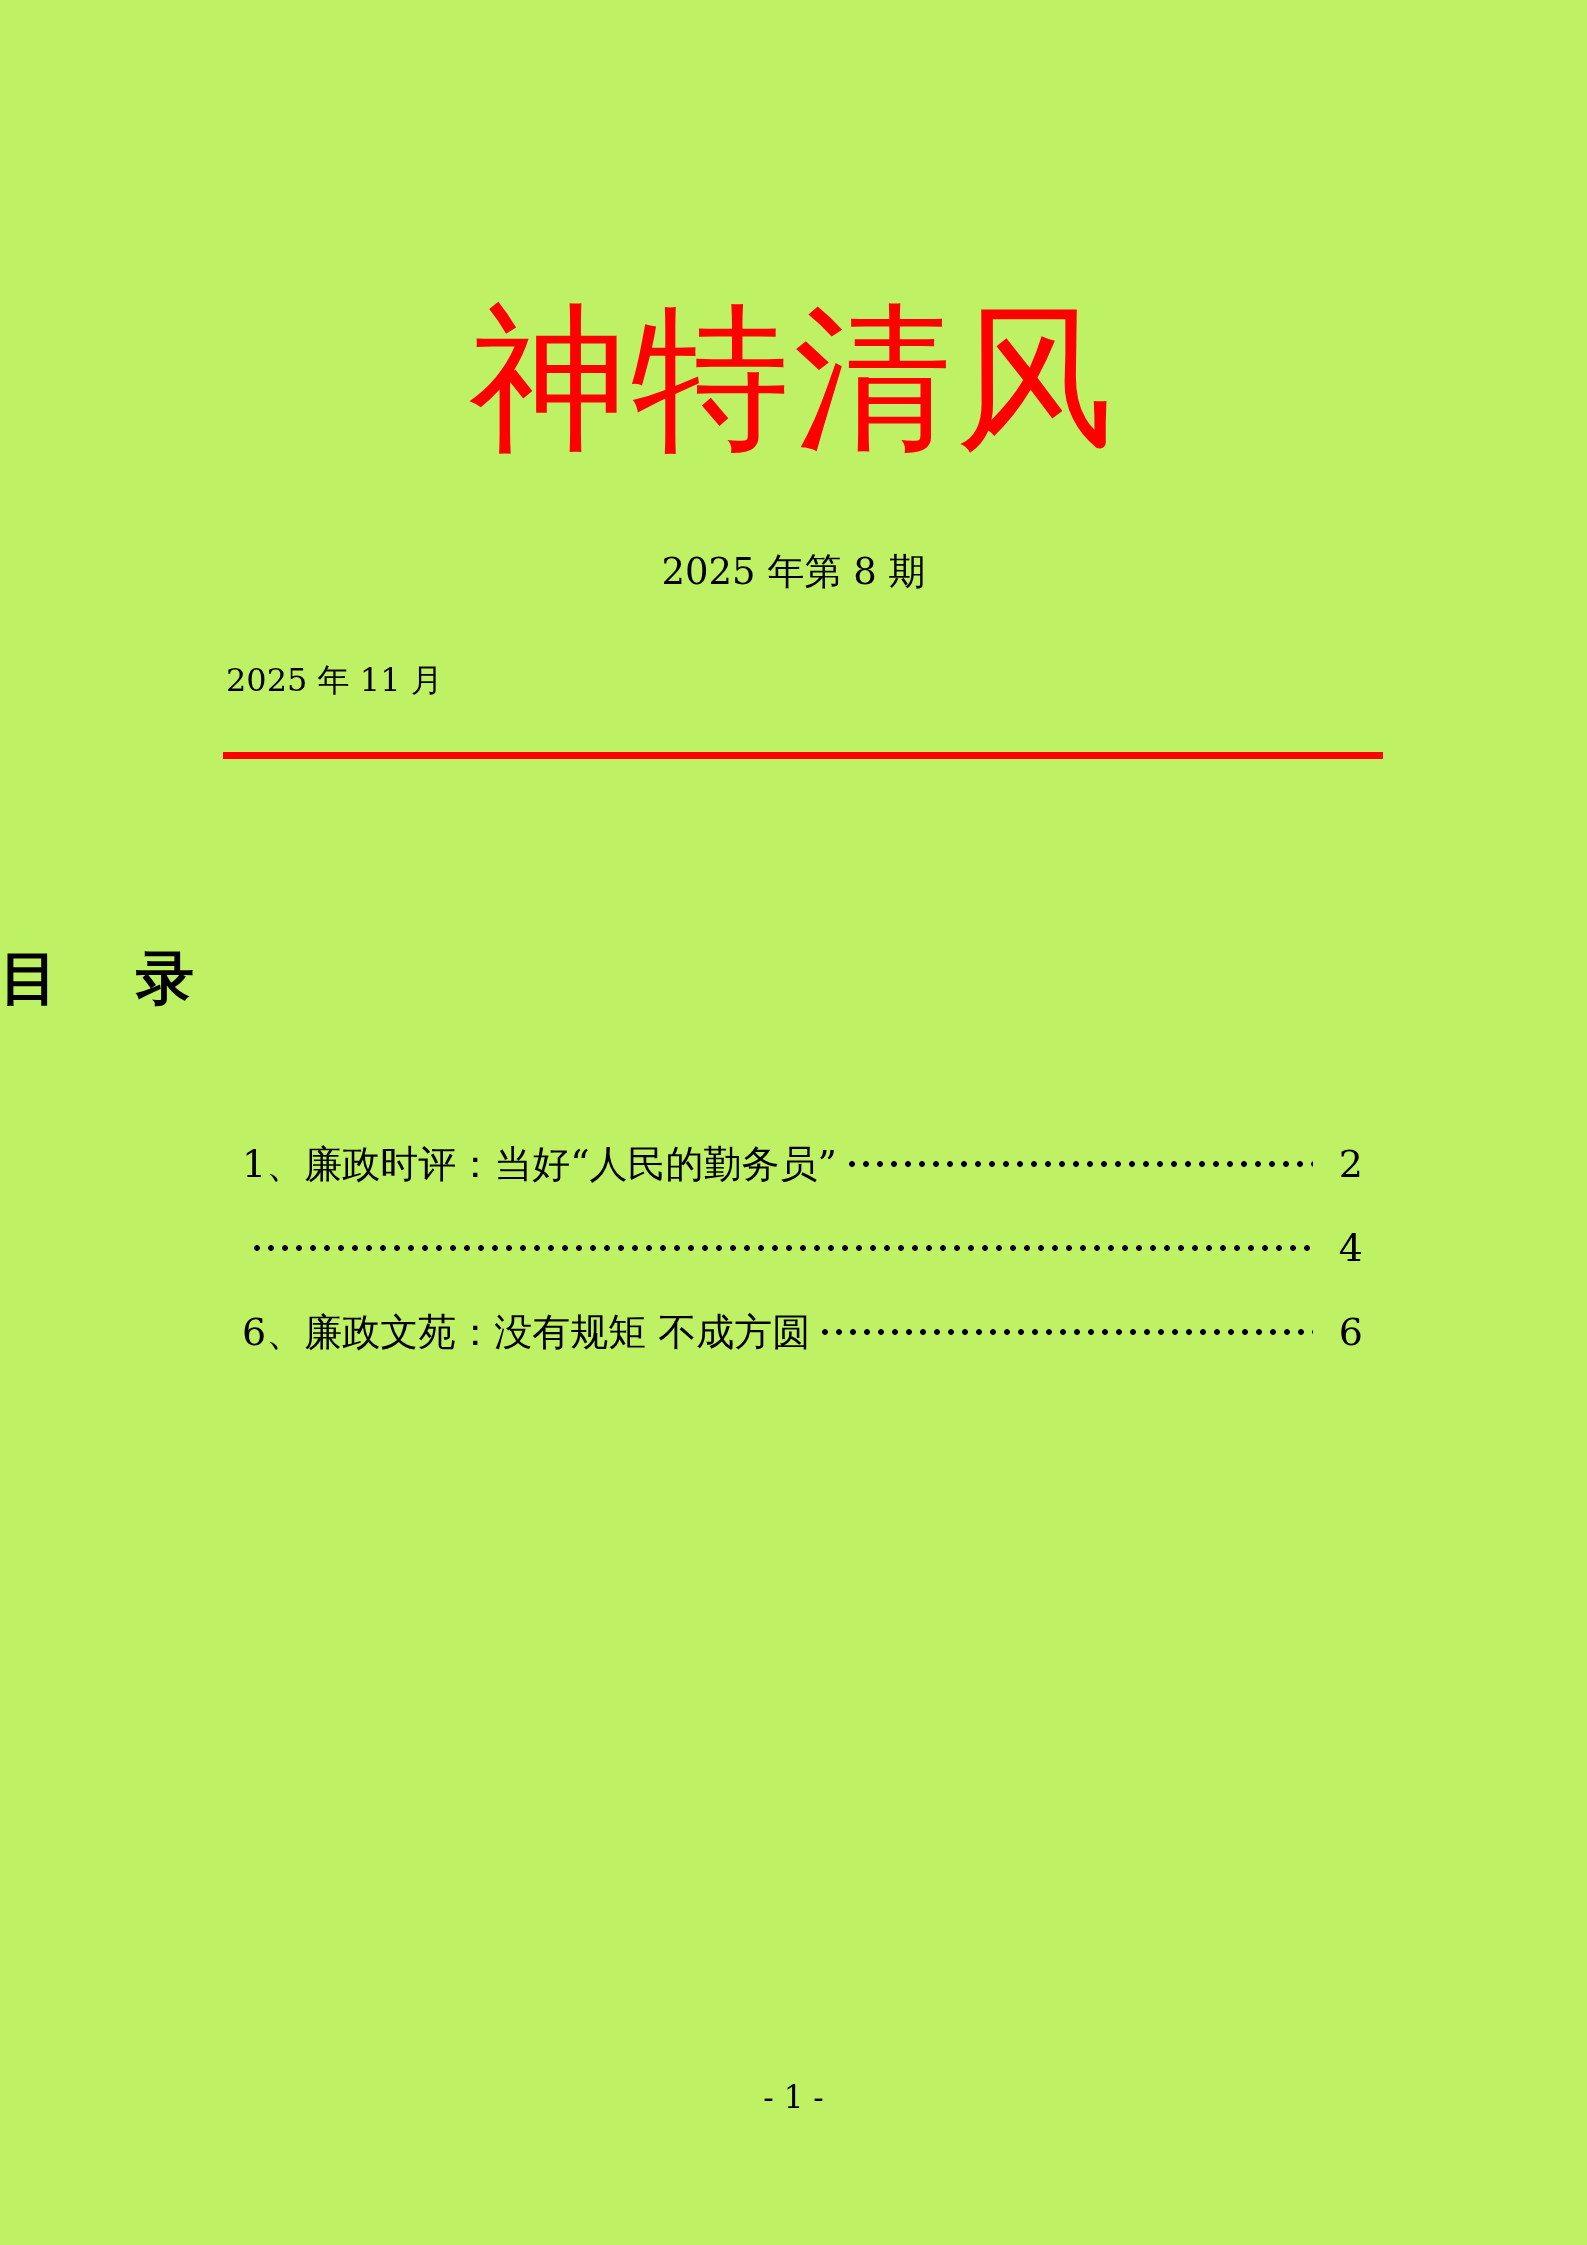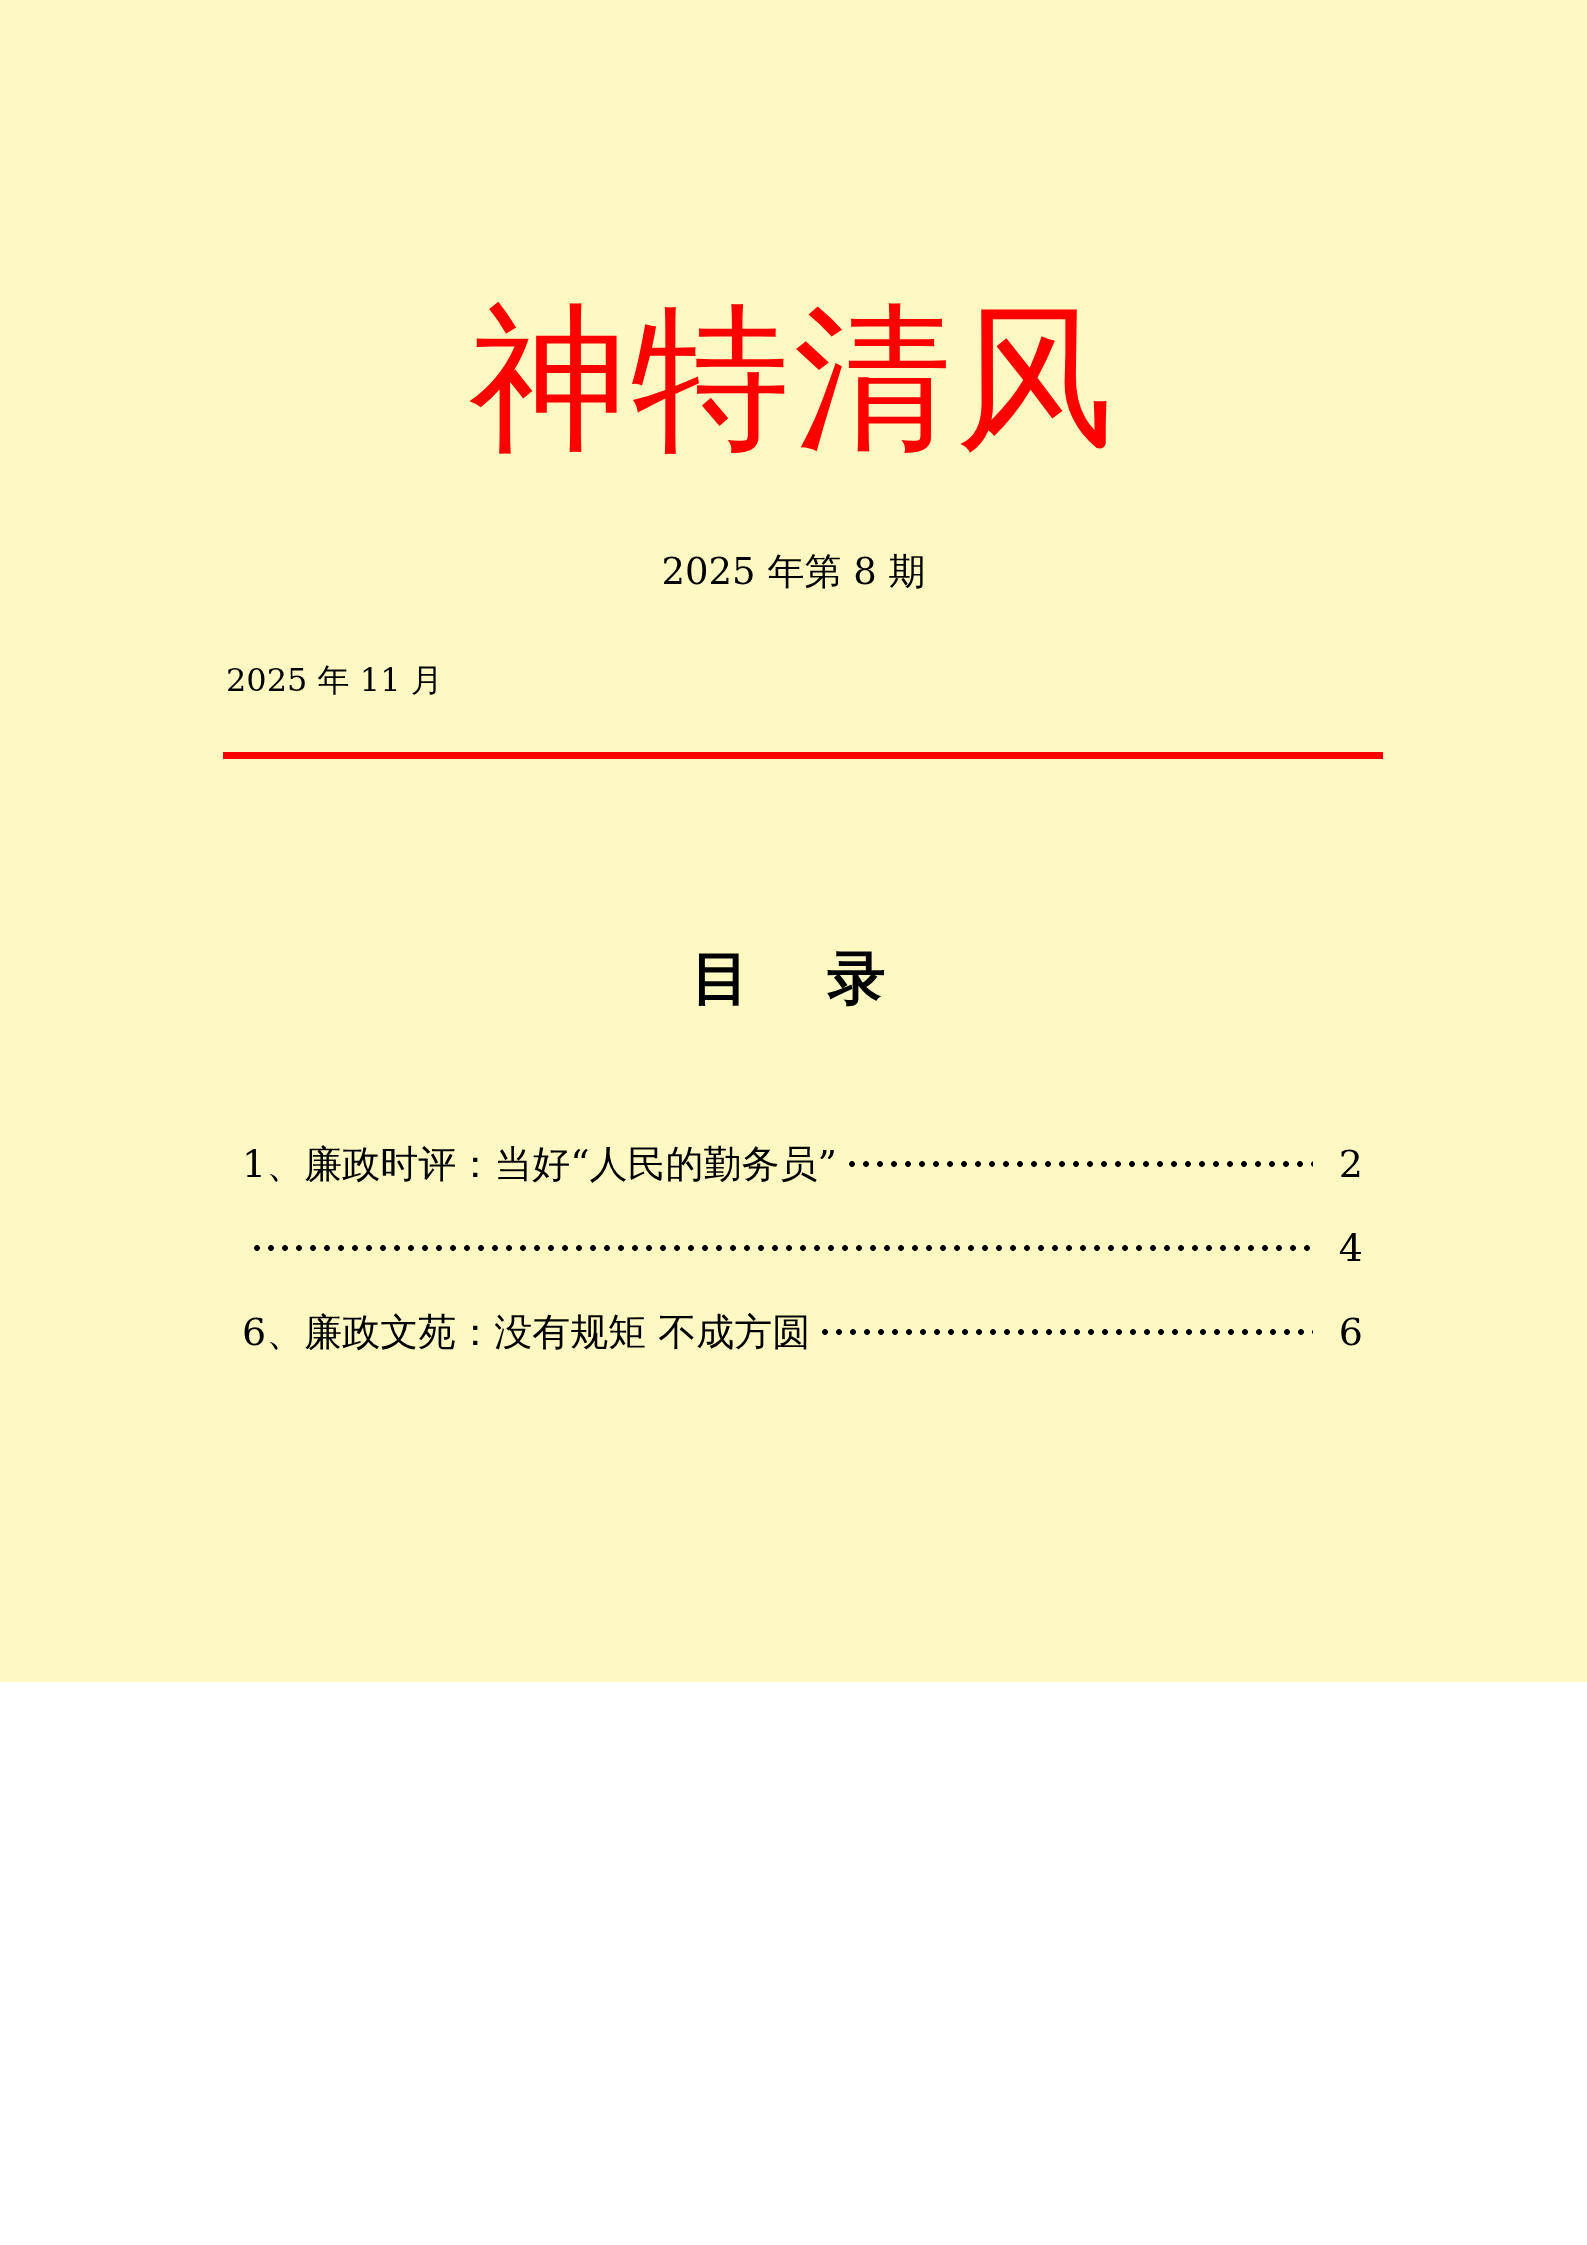--- a/index.html
+++ b/index.html
@@ -3,22 +3,22 @@
 <meta charset="utf-8">
 <style>
   html, body {
     margin: 0;
     padding: 0;
     background: #ffffff;
   }
   .page {
     position: relative;
     width: 1587px;
-    height: 1682px;
-    background: #fef9c3;
+    height: 2245px;
+    background: #bef264;
     font-family: "DejaVu Serif", "Liberation Serif", serif;
     color: #000000;
     overflow: hidden;
   }
 
   
   .masthead-title {
     position: absolute;
     top: 298px;
     left: 0;
@@ -63,21 +63,20 @@
     background: #ff0000;
   }
 
   
   .toc-heading {
     position: absolute;
     top: 946px;
     left: 0;
     right: 0;
     margin: 0;
-    text-align: center;
     font-size: 58px;
     line-height: 64px;
     font-weight: 700;
     letter-spacing: 10px;
     white-space: nowrap;
   }
   .toc {
     position: absolute;
     top: 1106px;
     left: 226px;

